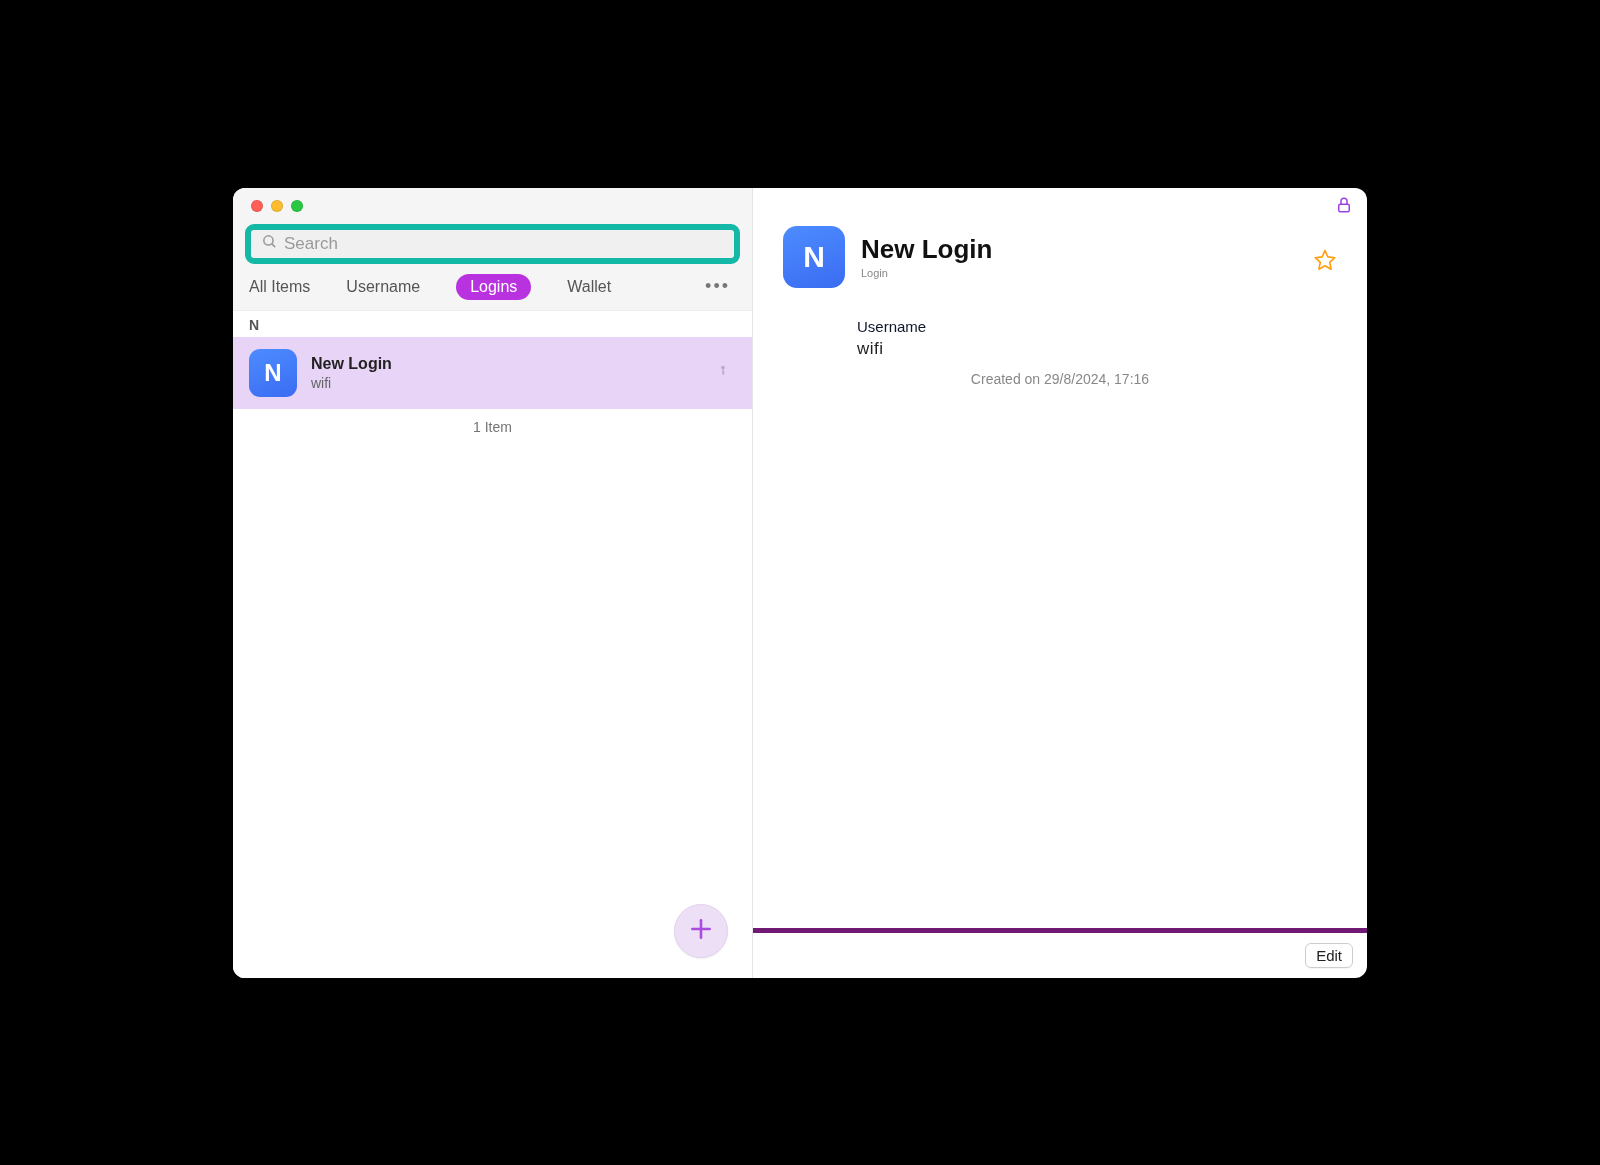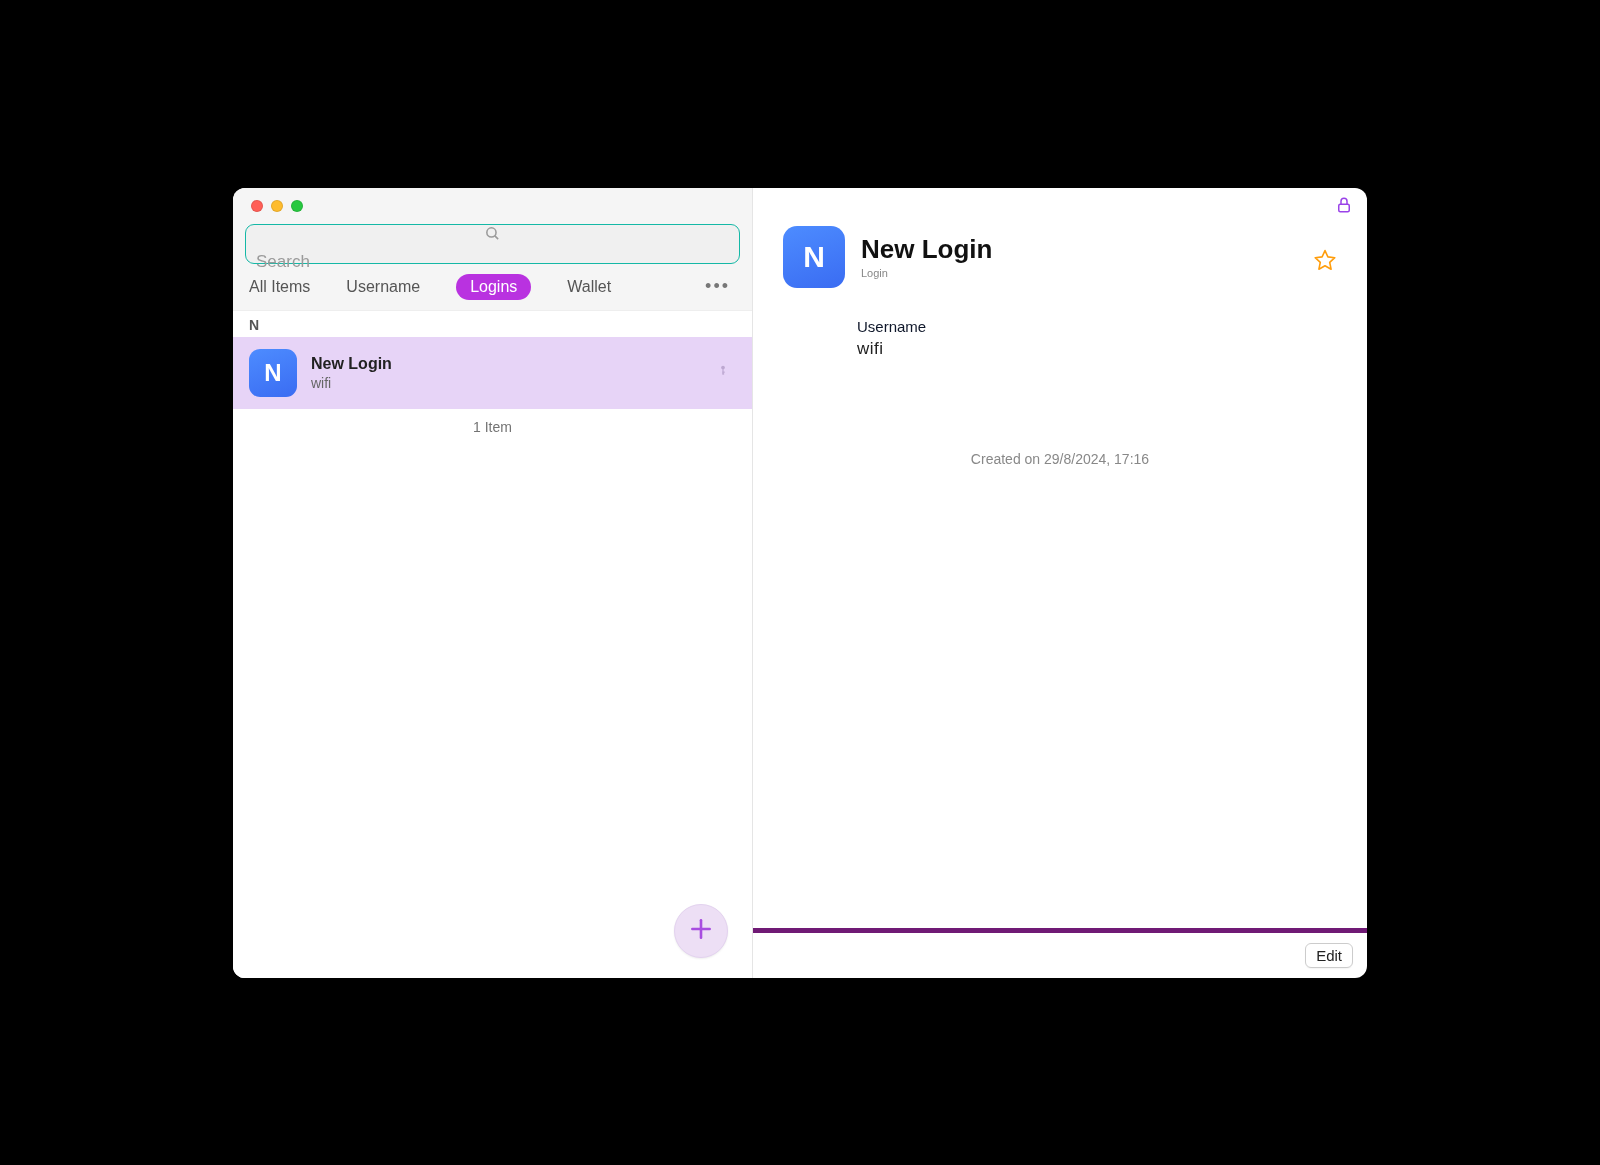--- a/index.html
+++ b/index.html
@@ -48,28 +48,27 @@
     }
     .tl-close { background: #ff5f57; border: 0.5px solid rgba(0,0,0,0.1); }
     .tl-min { background: #febc2e; border: 0.5px solid rgba(0,0,0,0.1); }
     .tl-max { background: #28c840; border: 0.5px solid rgba(0,0,0,0.1); }
     .search-wrap {
       padding: 0 12px 6px 12px;
     }
     .search {
       width: 100%;
       height: 40px;
-      border: 1px solid #14b8a6;
+      border: 6px solid #14b8a6;
       border-radius: 9px;
       background: #f0f0f0;
       display: flex;
       align-items: center;
       padding: 0 10px;
       gap: 6px;
-      flex-direction: column;
     }
     .search input {
       border: none;
       background: transparent;
       outline: none;
       font-size: 17px;
       color: #555;
       width: 100%;
     }
     .search input::placeholder { color: #9a9a9a; }
@@ -246,21 +245,20 @@
       letter-spacing: 3px;
       font-size: 13px;
       font-weight: 900;
       color: #222;
       margin-top: 9px;
     }
     .created {
       text-align: center;
       font-size: 14px;
       color: #888;
-      margin-top: 80px;
     }
     .detail-footer {
       margin-top: auto;
       border-top: 5px solid #701a75;
       padding: 10px 14px;
       display: flex;
       justify-content: flex-end;
     }
     .edit-btn {
       padding: 3px 10px;

